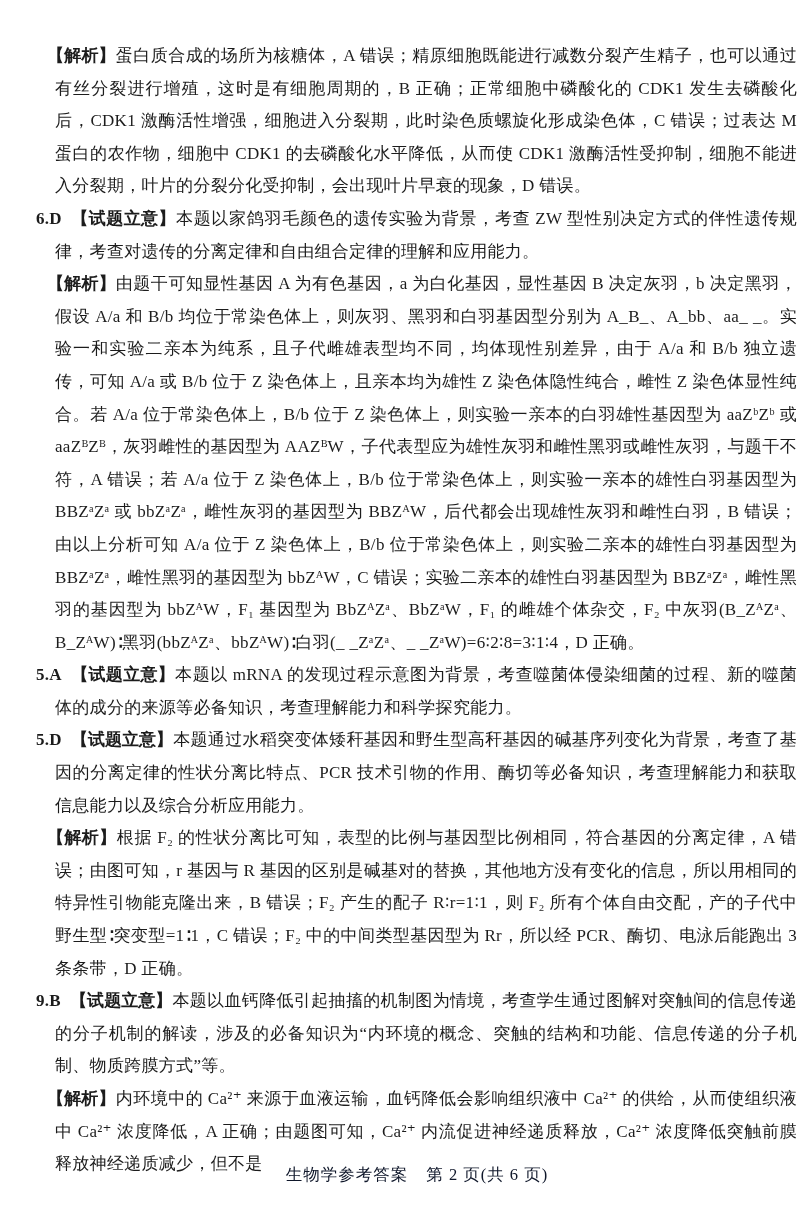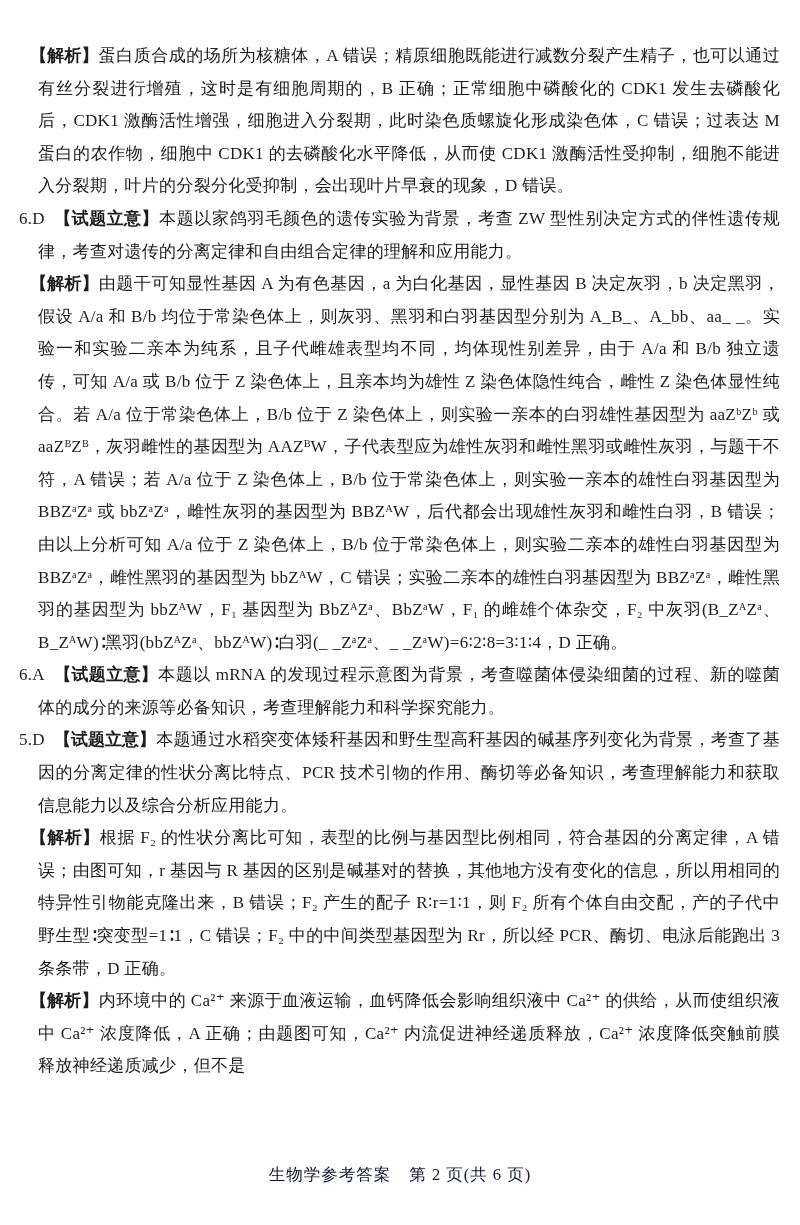--- a/index.html
+++ b/index.html
@@ -12,20 +12,21 @@
     height: 1225px;
     position: relative;
     overflow: hidden;
     font-family: "Liberation Serif", "DejaVu Serif", serif;
   }
   .page {
     position: absolute;
     inset: 0;
     background: #ffffff;
     color: #1c1c1c;
+    margin-left: 17px;
   }
   .content {
     position: absolute;
     top: 0;
     left: 0;
     width: 800px;
     box-sizing: border-box;
     padding: 40px 20px 0 38px;
     font-size: 17px;
     line-height: 32.6px;
@@ -40,20 +41,21 @@
   p.analysis {
     text-indent: -8px;
   }
   
   p.intent {
     text-indent: -19px;
   }
   .qnum {
     padding-right: 9px;
     white-space: nowrap;
+    font-weight: bold;
   }
   b.lbl {
     font-weight: bold;
     font-family: "Liberation Sans", "DejaVu Sans", sans-serif;
     letter-spacing: 0;
   }
   .footer {
     position: absolute;
     bottom: 39px;
     left: 0;
@@ -74,29 +76,30 @@
   <div class="content">
 
     <p class="para analysis"><b class="lbl">【解析】</b><span>蛋白质合成的场所为核糖体，A 错误；精原细胞既能进行减数分裂产生精子，也可以通过有丝分裂进行增殖，这时是有细胞周期的，B 正确；正常细胞中磷酸化的 CDK1 发生去磷酸化后，CDK1 激酶活性增强，细胞进入分裂期，此时染色质螺旋化形成染色体，C 错误；过表达 M 蛋白的农作物，细胞中 CDK1 的去磷酸化水平降低，从而使 CDK1 激酶活性受抑制，细胞不能进入分裂期，叶片的分裂分化受抑制，会出现叶片早衰的现象，D 错误。</span></p>
 
     <div class="item">
       <p class="para intent"><span class="qnum">6.D</span><b class="lbl">【试题立意】</b><span>本题以家鸽羽毛颜色的遗传实验为背景，考查 ZW 型性别决定方式的伴性遗传规律，考查对遗传的分离定律和自由组合定律的理解和应用能力。</span></p>
       <p class="para analysis"><b class="lbl">【解析】</b><span>由题干可知显性基因 A 为有色基因，a 为白化基因，显性基因 B 决定灰羽，b 决定黑羽，假设 A/a 和 B/b 均位于常染色体上，则灰羽、黑羽和白羽基因型分别为 A_B_、A_bb、aa_ _。实验一和实验二亲本为纯系，且子代雌雄表型均不同，均体现性别差异，由于 A/a 和 B/b 独立遗传，可知 A/a 或 B/b 位于 Z 染色体上，且亲本均为雄性 Z 染色体隐性纯合，雌性 Z 染色体显性纯合。若 A/a 位于常染色体上，B/b 位于 Z 染色体上，则实验一亲本的白羽雄性基因型为 aaZᵇZᵇ 或 aaZᴮZᴮ，灰羽雌性的基因型为 AAZᴮW，子代表型应为雄性灰羽和雌性黑羽或雌性灰羽，与题干不符，A 错误；若 A/a 位于 Z 染色体上，B/b 位于常染色体上，则实验一亲本的雄性白羽基因型为 BBZᵃZᵃ 或 bbZᵃZᵃ，雌性灰羽的基因型为 BBZᴬW，后代都会出现雄性灰羽和雌性白羽，B 错误；由以上分析可知 A/a 位于 Z 染色体上，B/b 位于常染色体上，则实验二亲本的雄性白羽基因型为 BBZᵃZᵃ，雌性黑羽的基因型为 bbZᴬW，C 错误；实验二亲本的雄性白羽基因型为 BBZᵃZᵃ，雌性黑羽的基因型为 bbZᴬW，F₁ 基因型为 BbZᴬZᵃ、BbZᵃW，F₁ 的雌雄个体杂交，F₂ 中灰羽(B_ZᴬZᵃ、B_ZᴬW)∶黑羽(bbZᴬZᵃ、bbZᴬW)∶白羽(_ _ZᵃZᵃ、_ _ZᵃW)=6∶2∶8=3∶1∶4，D 正确。</span></p>
     </div>
 
     <div class="item">
-      <p class="para intent"><span class="qnum">6.A</span><b class="lbl">【试题立意】</b><span>本题以 mRNA 的发现过程示意图为背景，考查噬菌体侵染细菌的过程、新的噬菌体的成分的来源等必备知识，考查理解能力和科学探究能力。</span></p>
+      <p class="para intent"><span class="qnum">5.A</span><b class="lbl">【试题立意】</b><span>本题以 mRNA 的发现过程示意图为背景，考查噬菌体侵染细菌的过程、新的噬菌体的成分的来源等必备知识，考查理解能力和科学探究能力。</span></p>
     </div>
 
     <div class="item">
       <p class="para intent"><span class="qnum">5.D</span><b class="lbl">【试题立意】</b><span>本题通过水稻突变体矮秆基因和野生型高秆基因的碱基序列变化为背景，考查了基因的分离定律的性状分离比特点、PCR 技术引物的作用、酶切等必备知识，考查理解能力和获取信息能力以及综合分析应用能力。</span></p>
       <p class="para analysis"><b class="lbl">【解析】</b><span>根据 F₂ 的性状分离比可知，表型的比例与基因型比例相同，符合基因的分离定律，A 错误；由图可知，r 基因与 R 基因的区别是碱基对的替换，其他地方没有变化的信息，所以用相同的特异性引物能克隆出来，B 错误；F₂ 产生的配子 R∶r=1∶1，则 F₂ 所有个体自由交配，产的子代中野生型∶突变型=1∶1，C 错误；F₂ 中的中间类型基因型为 Rr，所以经 PCR、酶切、电泳后能跑出 3 条条带，D 正确。</span></p>
     </div>
 
     <div class="item">
+      <p class="para intent"><span class="qnum">9.B</span><b class="lbl">【试题立意】</b><span>本题以血钙降低引起抽搐的机制图为情境，考查学生通过图解对突触间的信息传递的分子机制的解读，涉及的必备知识为“内环境的概念、突触的结构和功能、信息传递的分子机制、物质跨膜方式”等。</span></p>
       <p class="para analysis"><b class="lbl">【解析】</b><span>内环境中的 Ca²⁺ 来源于血液运输，血钙降低会影响组织液中 Ca²⁺ 的供给，从而使组织液中 Ca²⁺ 浓度降低，A 正确；由题图可知，Ca²⁺ 内流促进神经递质释放，Ca²⁺ 浓度降低突触前膜释放神经递质减少，但不是</span></p>
     </div>
 
   </div>
 
   <div class="footer">
     <span class="doctitle">生物学参考答案</span><span class="pageinfo">第 2 页(共 6 页)</span>
   </div>
 </div>
 

